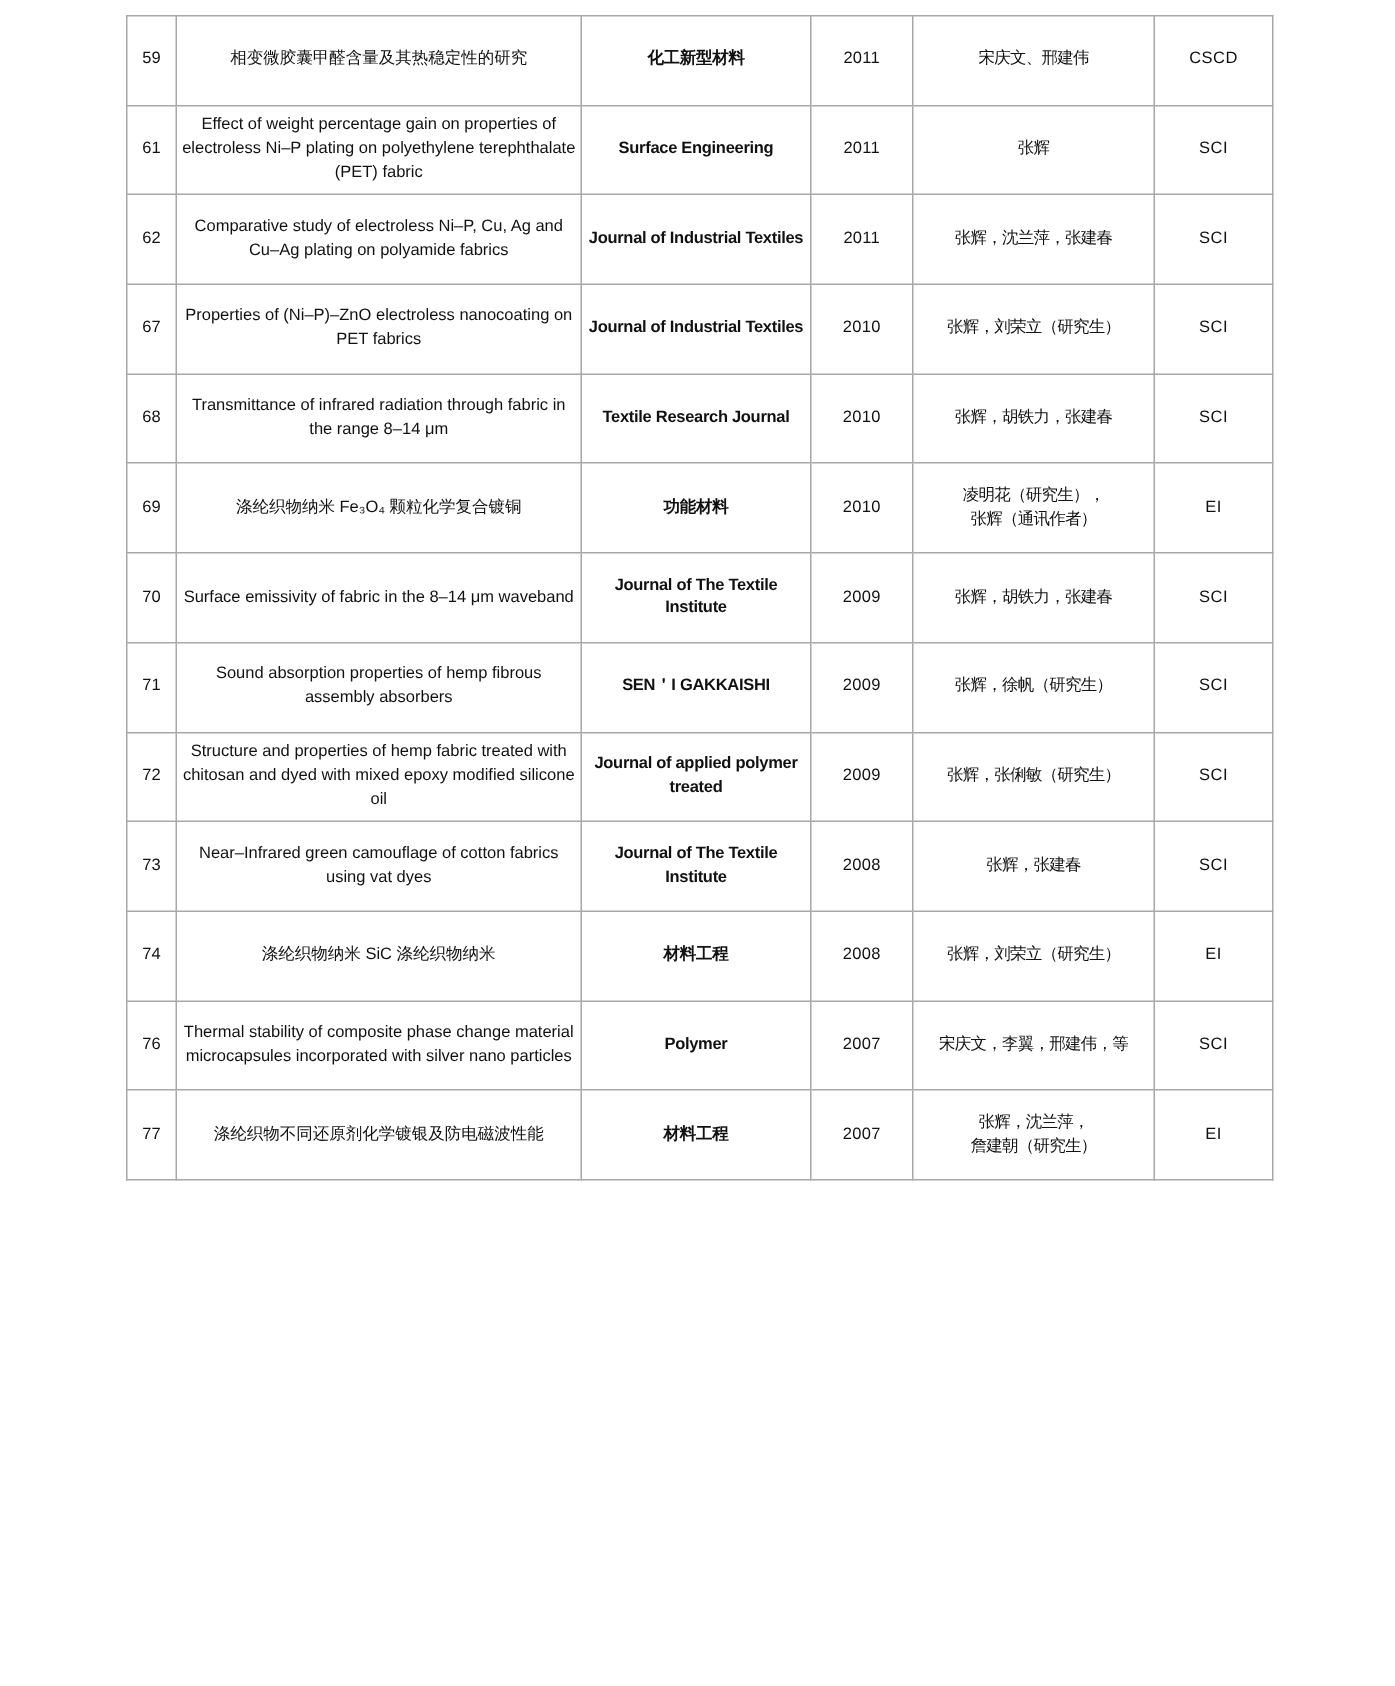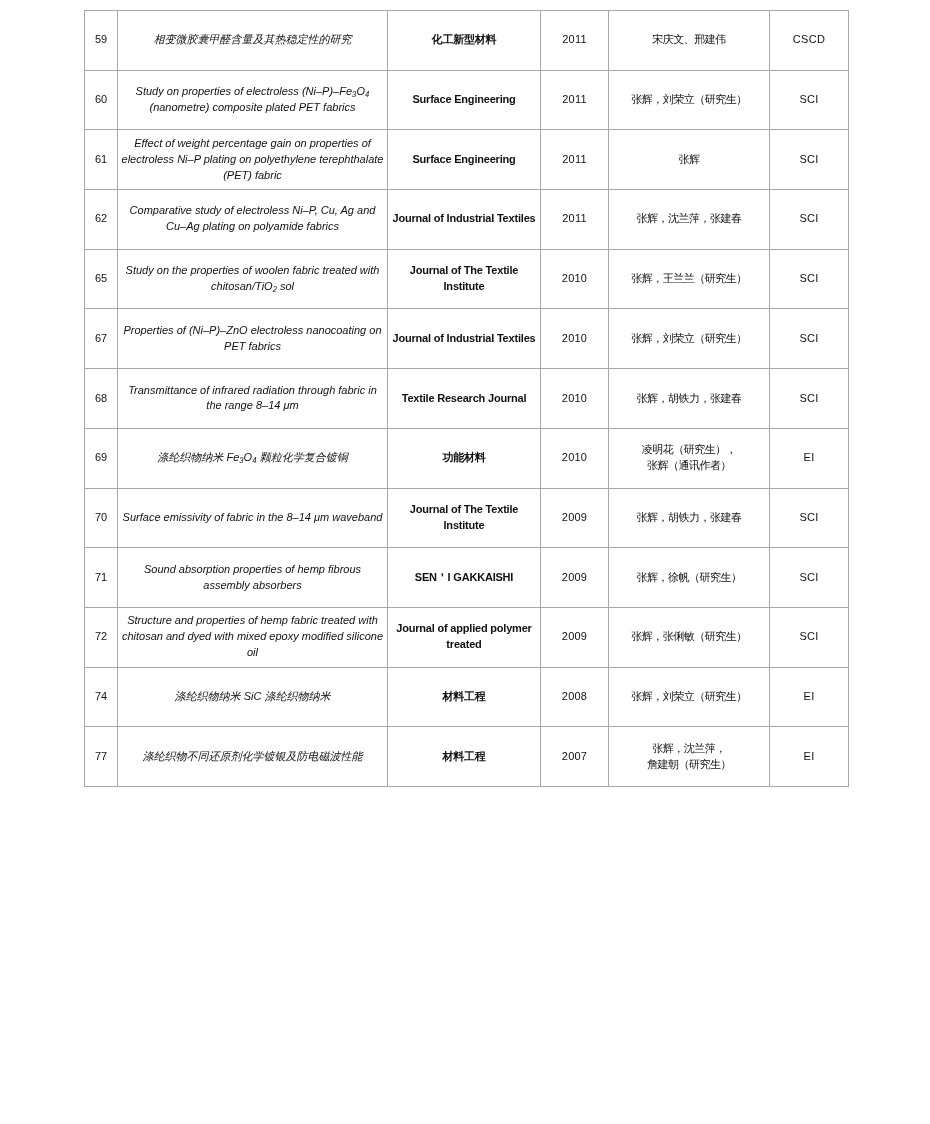--- a/index.html
+++ b/index.html
@@ -26,21 +26,21 @@
     text-align: center;
     vertical-align: middle;
     padding: 2px 3px;
     font-size: 11px;
     line-height: 1.45;
     height: 54.7px;
     overflow: hidden;
     word-wrap: break-word;
   }
   td.c-no    { font-size: 11px; }
-  td.c-title { padding: 2px 4px; font-style: italic; }
+  td.c-title { padding: 2px 4px; }
   td.c-journal {
     font-size: 10px;
     letter-spacing: -0.2px;
     font-weight: bold;
   }
   td.c-year  { font-size: 11px; letter-spacing: 0.2px; }
   td.c-authors {
     font-size: 12px;
     white-space: pre-line;
     letter-spacing: -0.5px;
@@ -63,49 +63,33 @@
     <tbody>
         <tr>
     <td class="c-no">59</td>
     <td class="c-title">相变微胶囊甲醛含量及其热稳定性的研究</td>
     <td class="c-journal">化工新型材料</td>
     <td class="c-year">2011</td>
     <td class="c-authors">宋庆文、邢建伟</td>
     <td class="c-index">CSCD</td>
   </tr>
         <tr>
-    <td class="c-no">60</td>
-    <td class="c-title">Study on properties of electroless (Ni–P)–Fe₃O₄ (nanometre) composite plated PET fabrics</td>
-    <td class="c-journal">Surface Engineering</td>
-    <td class="c-year">2011</td>
-    <td class="c-authors">张辉，刘荣立（研究生）</td>
-    <td class="c-index">SCI</td>
-  </tr>
-        <tr>
     <td class="c-no">61</td>
     <td class="c-title">Effect of weight percentage gain on properties of electroless Ni–P plating on polyethylene terephthalate (PET) fabric</td>
     <td class="c-journal">Surface Engineering</td>
     <td class="c-year">2011</td>
     <td class="c-authors">张辉</td>
     <td class="c-index">SCI</td>
   </tr>
         <tr>
     <td class="c-no">62</td>
     <td class="c-title">Comparative study of electroless Ni–P, Cu, Ag and Cu–Ag plating on polyamide fabrics</td>
     <td class="c-journal">Journal of Industrial Textiles</td>
     <td class="c-year">2011</td>
     <td class="c-authors">张辉，沈兰萍，张建春</td>
-    <td class="c-index">SCI</td>
-  </tr>
-        <tr>
-    <td class="c-no">65</td>
-    <td class="c-title">Study on the properties of woolen fabric treated with chitosan/TiO₂ sol</td>
-    <td class="c-journal">Journal of The Textile Institute</td>
-    <td class="c-year">2010</td>
-    <td class="c-authors">张辉，王兰兰（研究生）</td>
     <td class="c-index">SCI</td>
   </tr>
         <tr>
     <td class="c-no">67</td>
     <td class="c-title">Properties of (Ni–P)–ZnO electroless nanocoating on PET fabrics</td>
     <td class="c-journal">Journal of Industrial Textiles</td>
     <td class="c-year">2010</td>
     <td class="c-authors">张辉，刘荣立（研究生）</td>
     <td class="c-index">SCI</td>
   </tr>
@@ -144,26 +128,42 @@
   </tr>
         <tr>
     <td class="c-no">72</td>
     <td class="c-title">Structure and properties of hemp fabric treated with chitosan and dyed with mixed epoxy modified silicone oil</td>
     <td class="c-journal">Journal of applied polymer treated</td>
     <td class="c-year">2009</td>
     <td class="c-authors">张辉，张俐敏（研究生）</td>
     <td class="c-index">SCI</td>
   </tr>
         <tr>
+    <td class="c-no">73</td>
+    <td class="c-title">Near–Infrared green camouflage of cotton fabrics using vat dyes</td>
+    <td class="c-journal">Journal of The Textile Institute</td>
+    <td class="c-year">2008</td>
+    <td class="c-authors">张辉，张建春</td>
+    <td class="c-index">SCI</td>
+  </tr>
+        <tr>
     <td class="c-no">74</td>
     <td class="c-title">涤纶织物纳米 SiC 涤纶织物纳米</td>
     <td class="c-journal">材料工程</td>
     <td class="c-year">2008</td>
     <td class="c-authors">张辉，刘荣立（研究生）</td>
     <td class="c-index">EI</td>
+  </tr>
+        <tr>
+    <td class="c-no">76</td>
+    <td class="c-title">Thermal stability of composite phase change material microcapsules incorporated with silver nano particles</td>
+    <td class="c-journal">Polymer</td>
+    <td class="c-year">2007</td>
+    <td class="c-authors">宋庆文，李翼，邢建伟，等</td>
+    <td class="c-index">SCI</td>
   </tr>
         <tr>
     <td class="c-no">77</td>
     <td class="c-title">涤纶织物不同还原剂化学镀银及防电磁波性能</td>
     <td class="c-journal">材料工程</td>
     <td class="c-year">2007</td>
     <td class="c-authors">张辉，沈兰萍，
 詹建朝（研究生）</td>
     <td class="c-index">EI</td>
   </tr>

